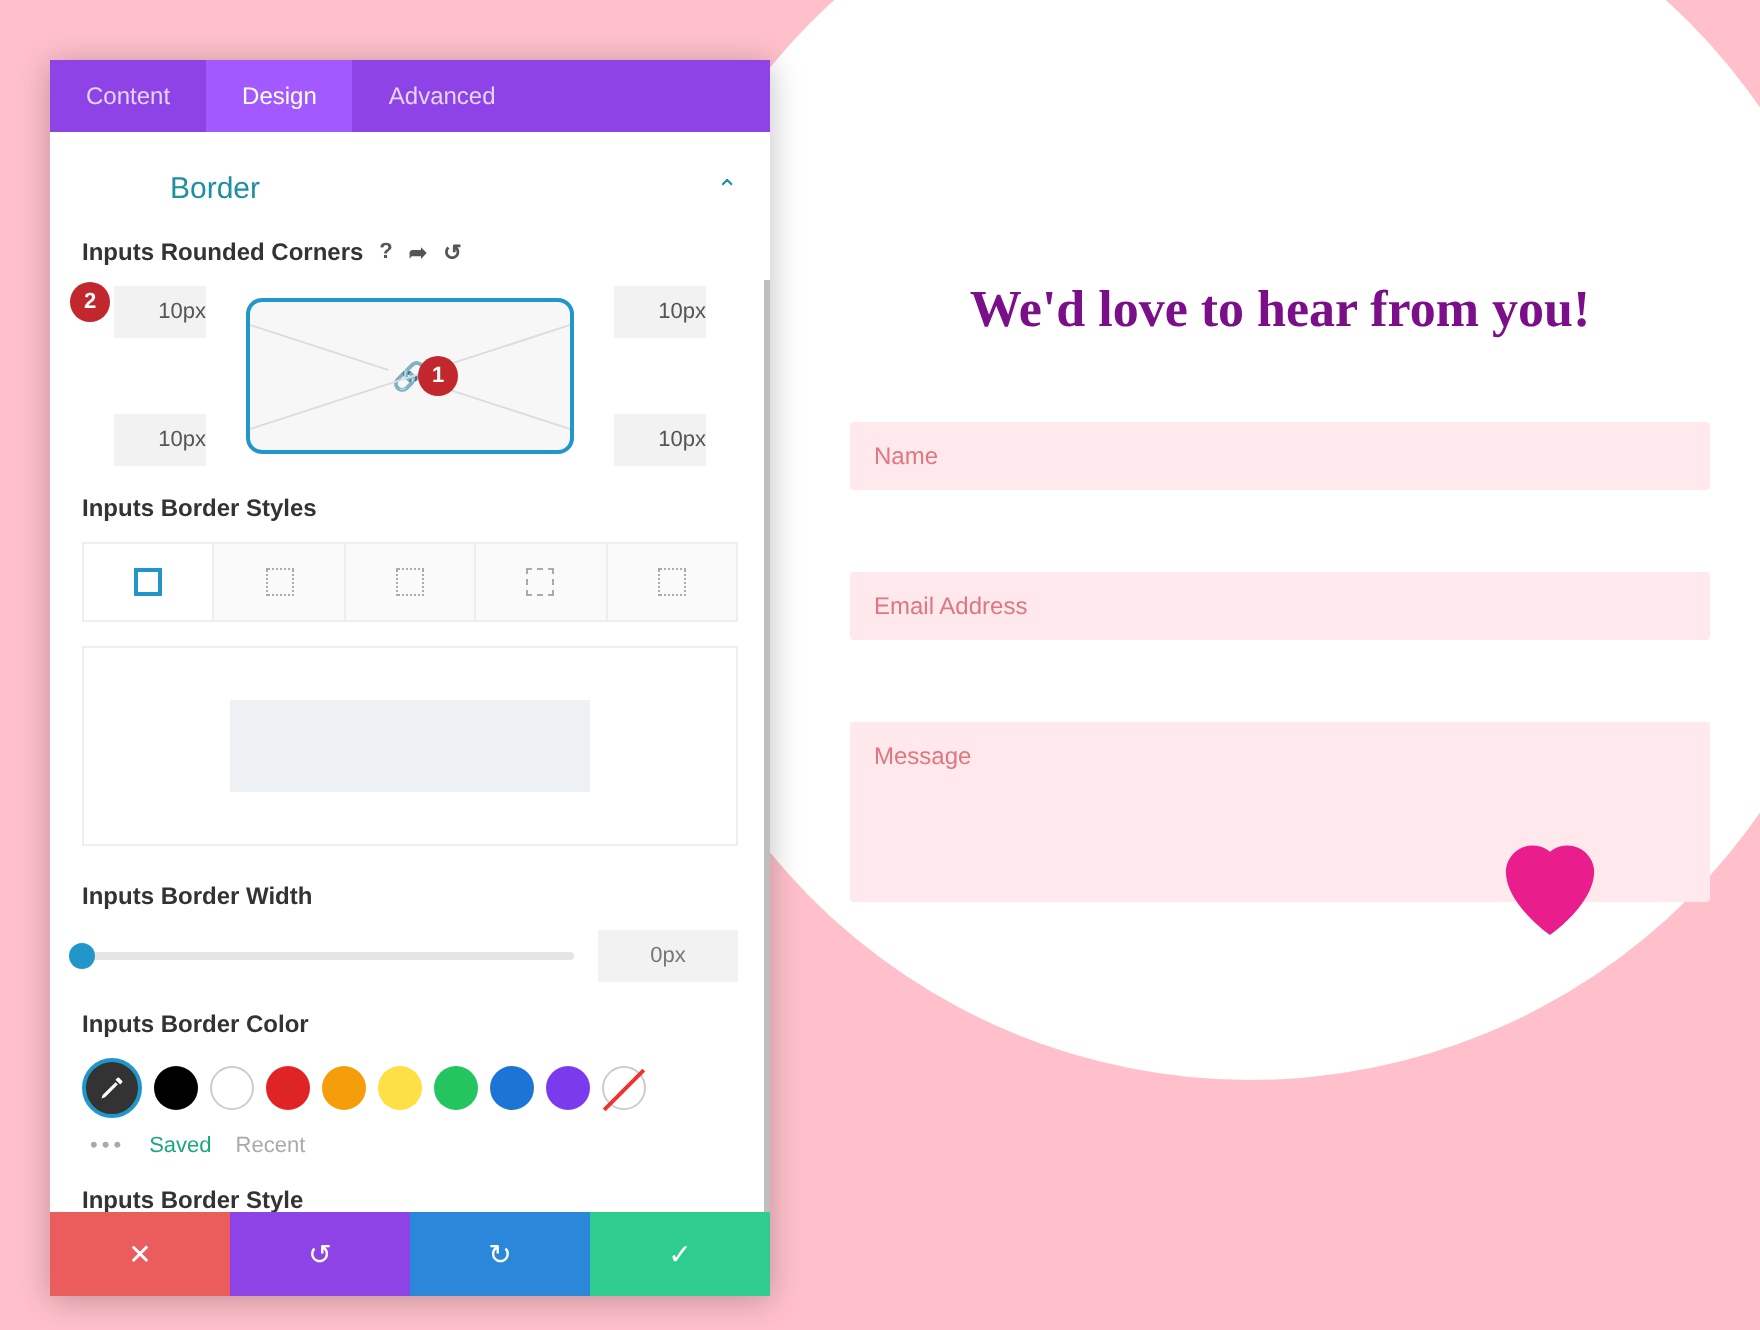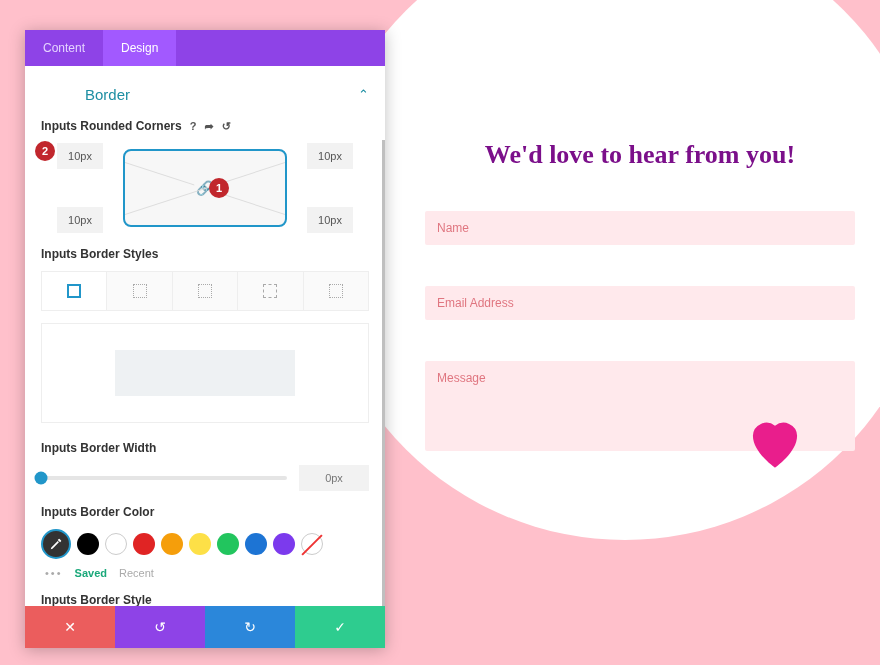--- a/index.html
+++ b/index.html
@@ -108,21 +108,21 @@
     position: relative;
     height: 90px;
     margin-bottom: 14px;
   }
   .corner-input {
     position: absolute;
     width: 46px; height: 26px;
     background: #f2f2f2;
     border: none;
     font-size: 11px;
-    text-align: center;
+    text-align: right;
     color: #555;
   }
   .tl { top: 0; left: 16px; }
   .tr { top: 0; right: 16px; }
   .bl { bottom: 0; left: 16px; }
   .br { bottom: 0; right: 16px; }
   .rect-preview {
     position: absolute;
     top: 6px; left: 82px; right: 82px; bottom: 6px;
     border: 2px solid #2196c9;
@@ -192,21 +192,21 @@
 
   .swatches { display:flex; gap:6px; align-items:center; margin:6px 0 8px; flex-wrap:wrap;}
   .sw { width:22px; height:22px; border-radius:50%; cursor:pointer;}
   .sw-picker { width:30px;height:30px;border:2px solid #2196c9; border-radius:50%;
     background:#333;display:flex;align-items:center;justify-content:center;color:#fff;font-size:12px;}
   .sw-white{background:#fff;border:1px solid #ccc;}
   .sw-none{background:#fff;border:1px solid #ccc;position:relative;}
   .sw-none::after{content:'';position:absolute;width:140%;height:2px;background:#e33;top:50%;left:-20%;transform:rotate(-45deg);}
   .saved-row{display:flex;gap:12px;font-size:11px;padding-left:4px;}
   .saved-row .dots{color:#aaa;letter-spacing:2px;}
-  .saved-row .saved{color:#1aa87a;font-weight:700;}
+  .saved-row .saved{color:#1aa87a;font-weight:400;}
   .saved-row .recent{color:#aaa;}
 
   .bottom-bar {
     display:flex; height:42px;
   }
   .bb { flex:1; display:flex; align-items:center; justify-content:center; color:#fff; cursor:pointer; font-size:14px;}
   .bb-red{background:#eb5d5d;}
   .bb-purple{background:#8e43e7;}
   .bb-blue{background:#2b87da;}
   .bb-green{background:#2ecc8f;}
@@ -228,20 +228,21 @@
         <path fill="#e91e8c" d="M12 21s-9-6.2-9-13A5.5 5.5 0 0 1 12 4a5.5 5.5 0 0 1 9 4c0 6.8-9 13-9 13z"></path>
       </svg>
   </div>
 </div>
 
 <div class="panel">
 
   <div class="tabs">
     <div class="tab">Content</div>
     <div class="tab active">Design</div>
+    <div class="tab">Advanced</div>
   </div>
 
   <div class="panel-body">
 
     <div class="section-header">
       <span>Border</span>
       <span class="chev">⌃</span>
     </div>
 
     <div class="option-label">

